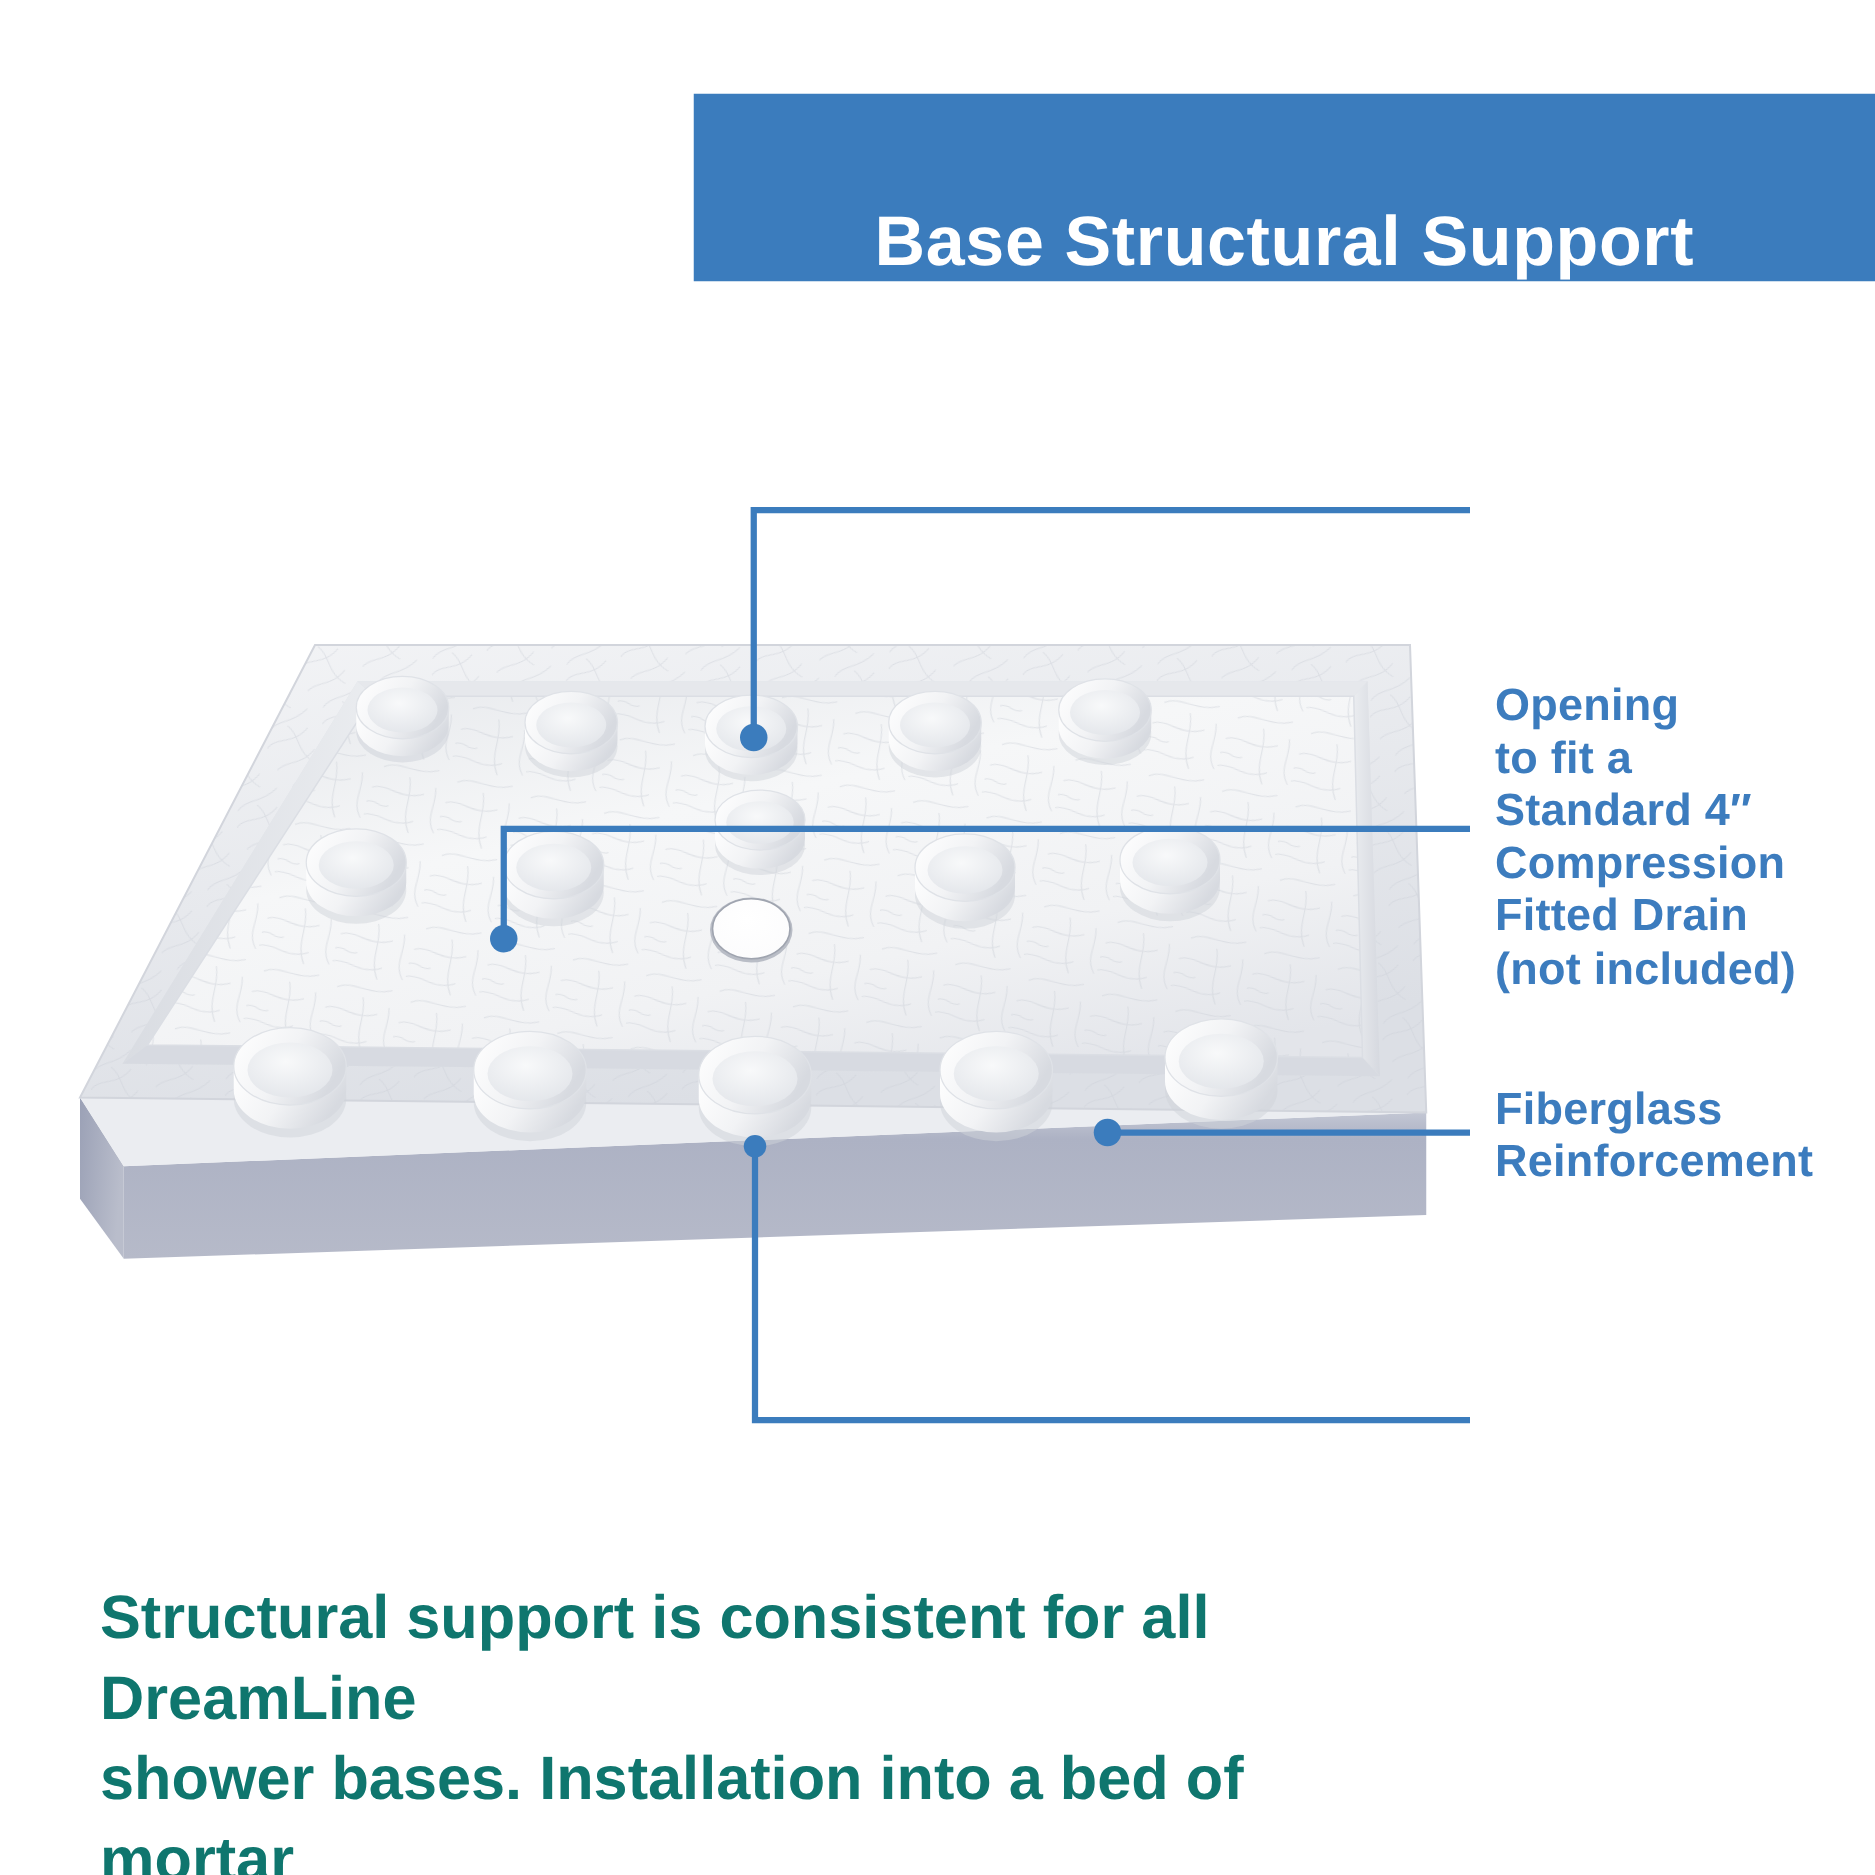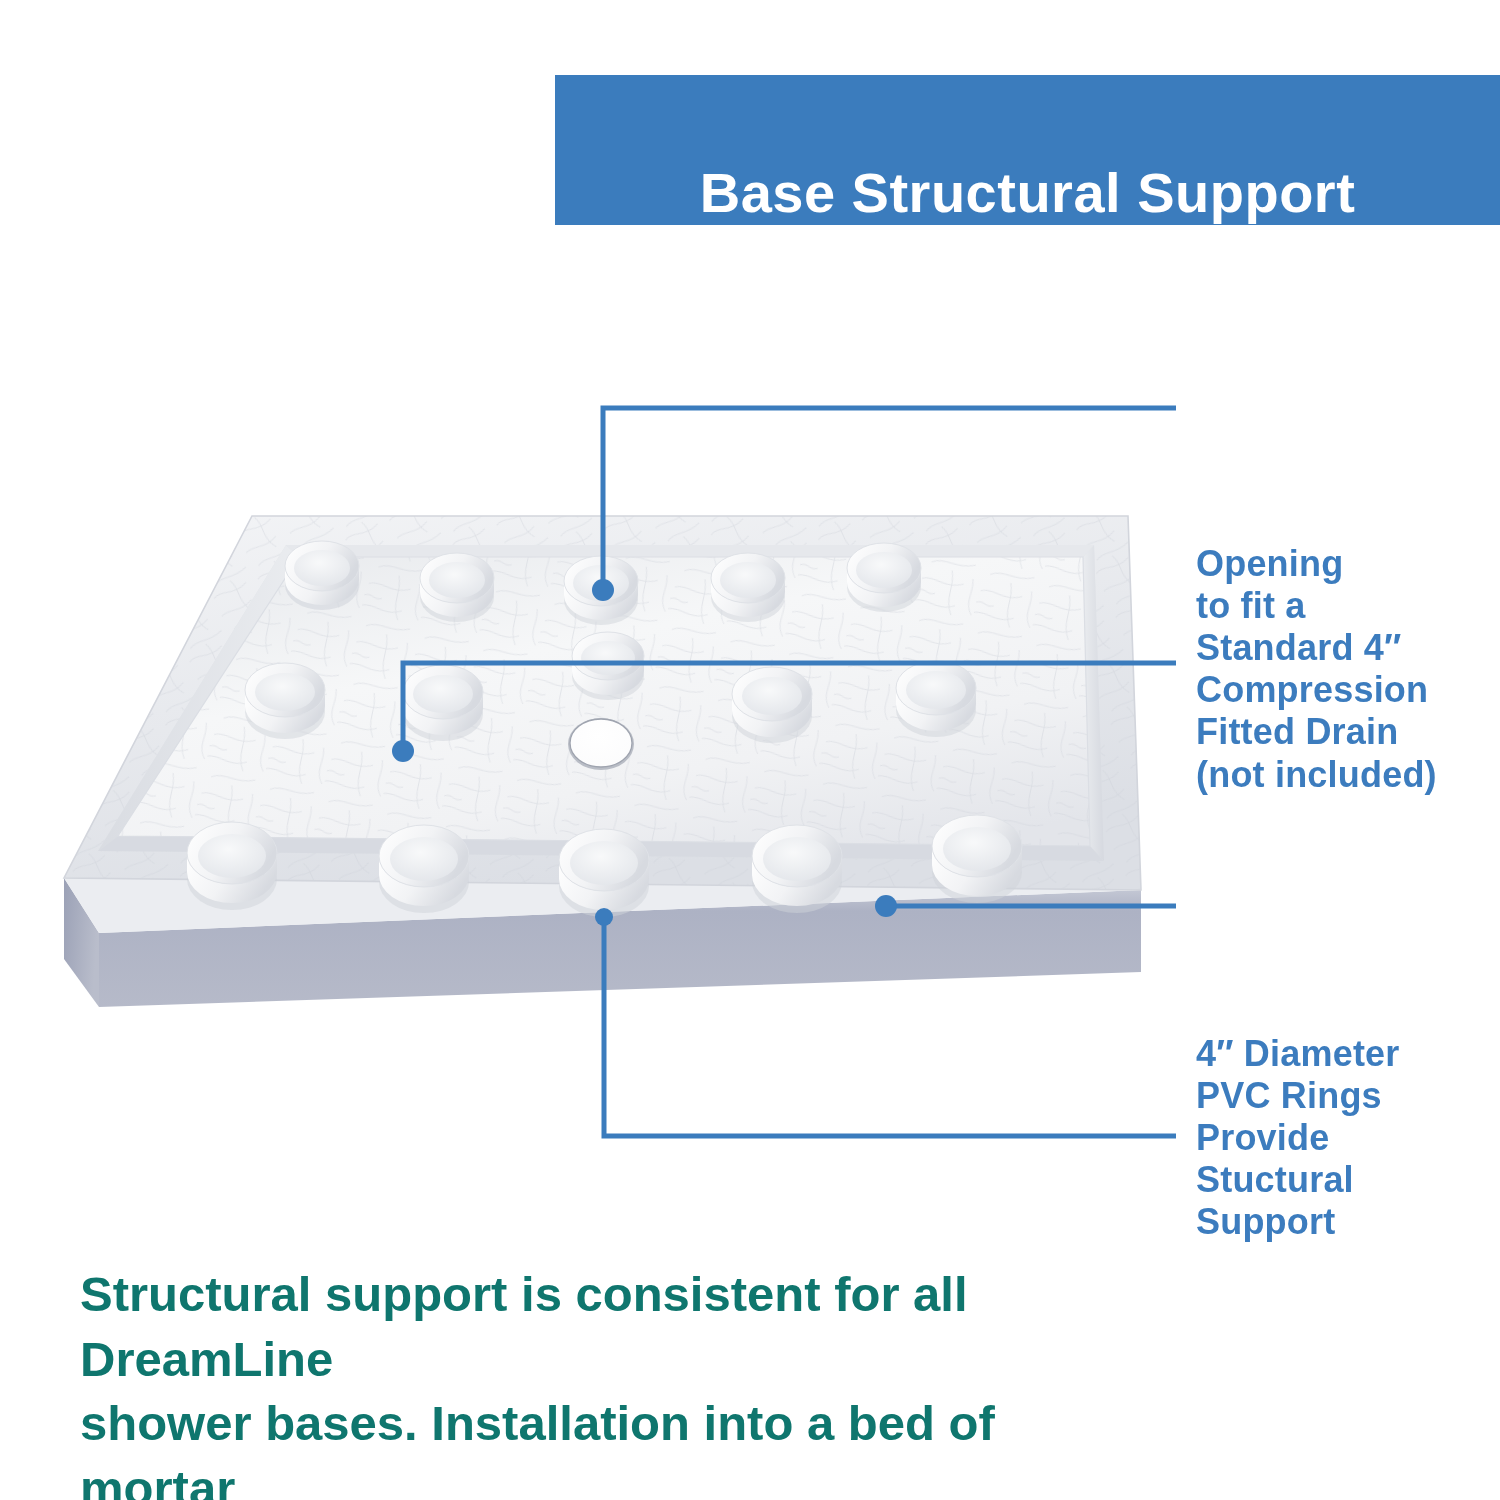--- a/index.html
+++ b/index.html
@@ -315,24 +315,21 @@
   </div>
 
 
   <div class="callout" id="callout-opening">Opening
 to fit a
 Standard 4″
 Compression
 Fitted Drain
 (not included)</div>
 
-
-  <div class="callout" id="callout-pvc">4″ Diameter
-PVC Rings
-Provide
-Stuctural
-Support</div>
+  <div class="callout" id="callout-fiberglass">Fiberglass
+Reinforcement</div>
+
 
   <div class="footnote">Structural support is consistent for all DreamLine
 shower bases. Installation into a bed of mortar
 is required.</div>
 
 </div>
 
 </body></html>

